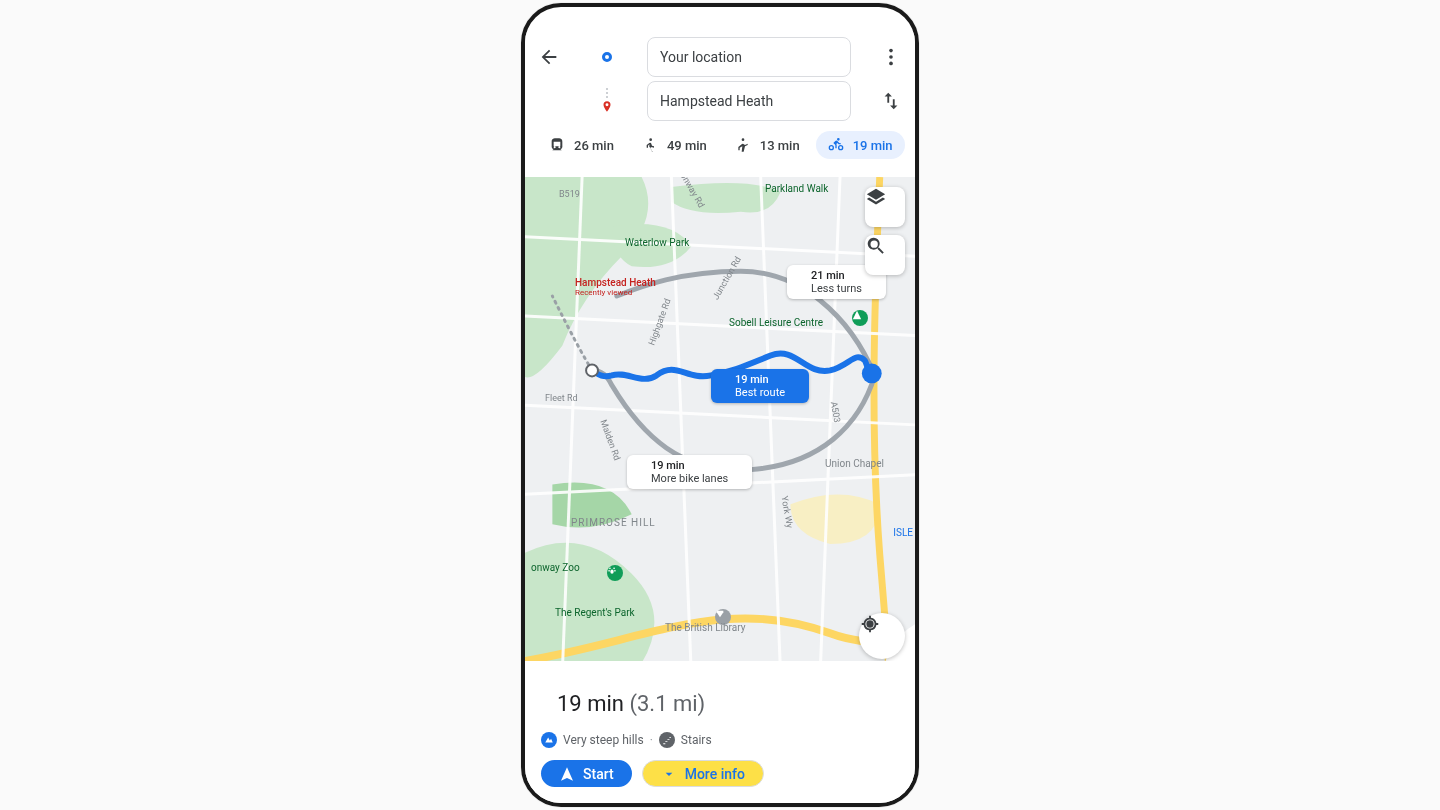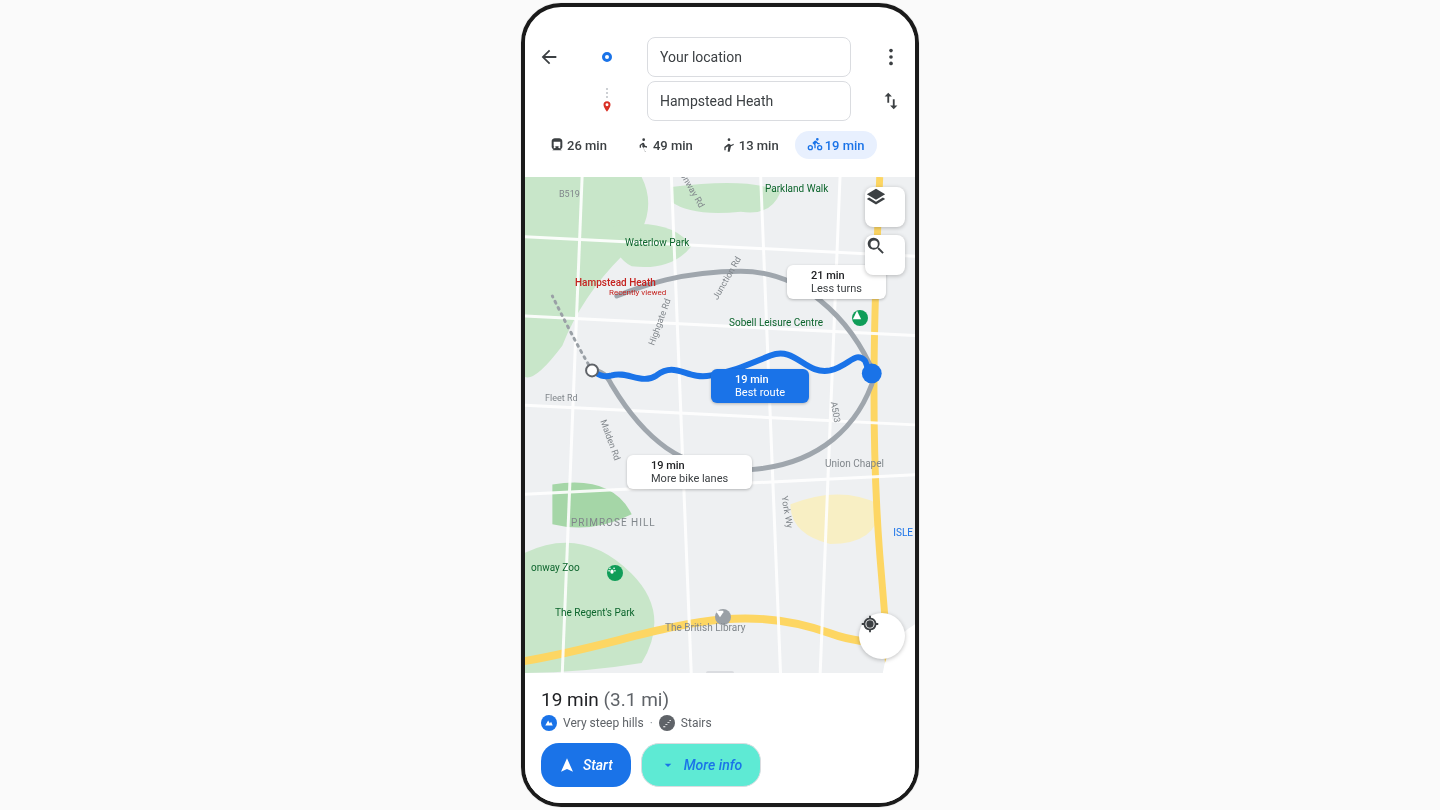--- a/index.html
+++ b/index.html
@@ -33,61 +33,61 @@
   .row{display:flex;align-items:center;gap:22px;margin-bottom:6px;}
   .iconbtn{width:36px;height:36px;display:flex;align-items:center;justify-content:center;border-radius:50%;color:#3c4043;}
   .iconbtn svg{width:22px;height:22px;fill:currentColor;}
   .dot-col{width:36px;display:flex;flex-direction:column;align-items:center;gap:2px;}
   .dot-origin{width:10px;height:10px;border:3px solid var(--blue);border-radius:50%;background:#fff;}
   .dot-dots{color:#bdc1c6;font-size:4px;line-height:4px;display:flex;flex-direction:column;gap:2px;}
   .dot-dots span{width:2px;height:2px;background:#bdc1c6;border-radius:50%;}
   .dot-dest{color:#d93025;}
   .field{flex:1;height:40px;border:1px solid var(--grey-300);border-radius:8px;display:flex;align-items:center;padding:0 12px;font-size:14px;color:#3c4043;background:#fff;}
   .modes{display:flex;gap:4px;padding:4px 4px 8px 6px;overflow:hidden;}
-  .chip{display:flex;align-items:center;gap:2px;padding:6px 12px;border-radius:18px;font-size:13px;font-weight:500;color:#3c4043;white-space:nowrap;}
+  .chip{display:flex;align-items:center;gap:9px;padding:6px 12px;border-radius:18px;font-size:13px;font-weight:500;color:#3c4043;white-space:nowrap;}
   .chip svg{width:16px;height:16px;fill:currentColor;}
   .chip.active{background:#e8f0fe;color:var(--blue);}
   
   .map{position:absolute;top:170px;left:0;right:0;bottom:130px;background:var(--map-bg);overflow:hidden;}
   .map svg{position:absolute;inset:0;width:100%;height:100%;}
   .route-main{stroke:var(--blue);stroke-width:6;fill:none;stroke-linecap:round;stroke-linejoin:round;}
   .route-alt{stroke:#9fa6ad;stroke-width:5;fill:none;stroke-linecap:round;stroke-linejoin:round;}
   .route-dots{stroke:#9aa0a6;stroke-width:3;stroke-dasharray:2 5;fill:none;stroke-linecap:round;}
   .endpt{fill:#fff;stroke:#5f6368;stroke-width:2;}
   .route-badge{position:absolute;background:#fff;border-radius:6px;box-shadow:0 1px 3px rgba(0,0,0,.25);padding:4px 24px;font-size:11px;line-height:1.2;color:#3c4043;}
   .route-badge b{font-weight:500;color:#202124;display:block;}
   .route-badge.primary{background:var(--blue);color:#fff;}
   .route-badge.primary b{color:#fff;}
   .map-lbl{position:absolute;font-size:10px;color:#0d652d;white-space:nowrap;}
   .map-lbl.poi{color:#c5221f;font-weight:500;}
-  .map-lbl.poi small{display:block;font-weight:400;color:#c5221f;font-size:8px;margin-left:34px;}
+  .map-lbl.poi small{display:block;font-weight:400;color:#c5221f;font-size:8px;}
   .map-lbl.grey{color:#80868b;}
   .map-lbl.navy{color:#1a73e8;}
   .floatbtn{position:absolute;right:10px;width:40px;height:40px;border-radius:8px;background:#fff;box-shadow:0 1px 4px rgba(0,0,0,.25);display:flex;align-items:center;justify-content:center;}
   .floatbtn.round{border-radius:50%;width:46px;height:46px;}
   .floatbtn svg{width:22px;height:22px;fill:#3c4043;}
   .pin{position:absolute;left:18px;top:100px;}
   .poi-ico{position:absolute;width:16px;height:16px;border-radius:50%;display:flex;align-items:center;justify-content:center;}
   .poi-ico svg{width:10px;height:10px;fill:#fff;}
   .poi-green{background:#0f9d58;}
   .sheet-handle{position:absolute;bottom:0;left:50%;transform:translateX(-50%);width:28px;height:4px;border-radius:2px;background:var(--grey-300);margin-bottom:-2px;}
   
   .sheet{position:absolute;left:0;right:0;bottom:0;background:#fff;padding:14px 16px 16px 16px;z-index:20;}
-  .sheet h2{margin:0;font-size:19px;font-weight:400;color:#202124;}
+  .sheet h2{margin:16px;font-size:22px;font-weight:400;color:#202124;}
   .sheet h2 .dist{color:var(--grey-700);}
   .sheet .sub{font-size:12px;color:var(--grey-700);margin-top:4px;}
   .tags{display:flex;align-items:center;gap:6px;font-size:12px;color:var(--grey-700);margin-top:4px;text-align:right;}
   .tag-ico{width:16px;height:16px;border-radius:50%;background:var(--blue);display:inline-flex;align-items:center;justify-content:center;flex:none;}
   .tag-ico svg{width:10px;height:10px;fill:#fff;}
   .tag-ico.grey{background:#5f6368;}
   .actions{display:flex;gap:10px;margin-top:12px;}
-  .btn{display:flex;align-items:center;gap:8px;height:44px;padding:0 18px;border-radius:18px;font-size:14px;font-weight:500;font-style:italic;}
+  .btn{display:flex;align-items:center;gap:8px;height:27px;padding:0 18px;border-radius:18px;font-size:14px;font-weight:500;}
   .btn svg{width:16px;height:16px;fill:currentColor;}
   .btn.primary{background:var(--blue);color:#fff;}
-  .btn.outline{background:#5eead4;color:var(--blue);border:1px solid var(--grey-300);}
+  .btn.outline{background:#fde047;color:var(--blue);border:1px solid var(--grey-300);}
 </style>
 </head>
 <body>
 
 <div class="phone">
 
 
   <div class="header">
     <div class="row">
       <div class="iconbtn">

